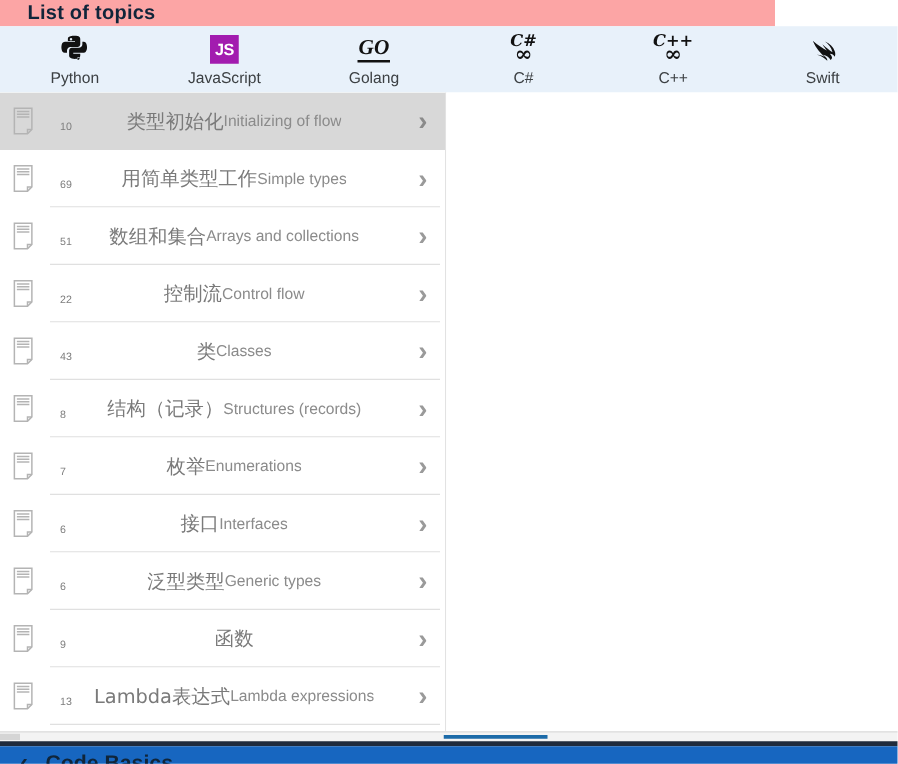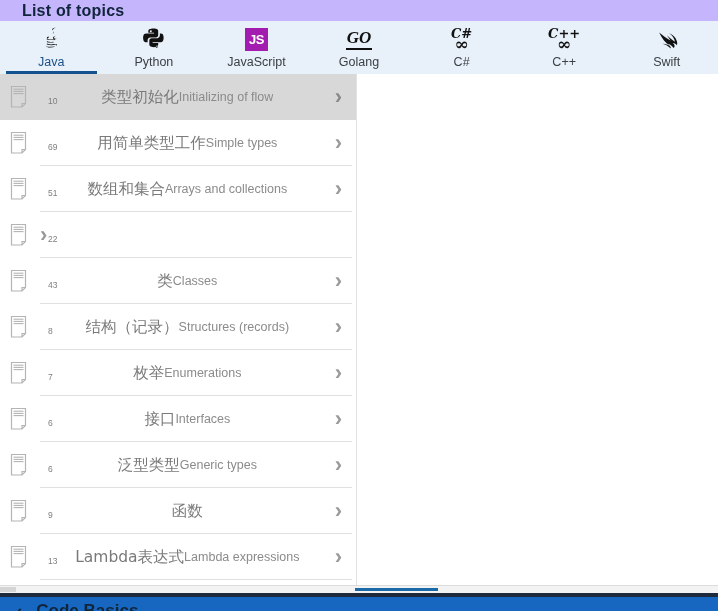--- a/index.html
+++ b/index.html
@@ -12,22 +12,22 @@
     height: 611px;
     overflow: hidden;
     font-family: "Liberation Sans", "DejaVu Sans", sans-serif;
     position: relative;
   }
 
   
   .titlebar {
     position: absolute;
     left: 0; top: 0;
-    width: 718px; height: 21px;
-    background: #c4b5fd;
+    width: 620px; height: 21px;
+    background: #fca5a5;
     display: flex;
     align-items: center;
   }
   .titlebar .title {
     color: #10253a;
     font-size: 16px;
     font-weight: bold;
     margin-left: 22px;
     letter-spacing: .2px;
     line-height: 21px;
@@ -267,35 +267,20 @@
 </style>
 </head>
 <body>
 
 <div class="titlebar">
   <div class="title">List of topics</div>
 </div>
 
 <div class="tabstrip">
 
-  <div class="tab active">
-    <div class="tabicon">
-      <svg width="24" height="24" viewBox="0 0 24 24">
-        <path d="M9 16.6c-2.3.5-1.2 1.2.2 1.4 2.5.3 5.6.2 7.6-.4-.5-.2-1.1-.4-1.6-.5-1.9.4-4.1.4-5.6.2-.6-.1-.8-.4-.6-.7z" fill="#111"></path>
-        <path d="M8.6 14.2c-1.6.4-.6 1 .4 1.2 1.9.3 4.5.3 6.1-.2-.4-.2-.8-.4-1.2-.5-1.5.3-3.2.3-4.4.1-.6-.1-.9-.4-.9-.6z" fill="#111"></path>
-        <path d="M13.9 3.2c1.6 1.8-.4 3.5-.4 3.5s2-1 1.1-2.3c-.8-1.2-1.5-1.8 1.9-3.8 0 0-5.3 1.3-2.6 2.6z" fill="#111"></path>
-        <path d="M16.8 8.7s-4.2 1-2.2 3.4c.6.7.2 1.3.2 1.3s1.6-.8.9-1.9c-.7-1-1.2-1.5 1.1-2.8z" fill="#111"></path>
-        <path d="M7.5 19.4c-1.4.4.9.9 2.7 1 2.2.1 4.4-.1 5.9-.6-.6-.2-1.4-.4-1.4-.4-1.9.5-5.5.6-7.2.0z" fill="#111"></path>
-        <path d="M17 17.9c.5.4-.5 1-.5 1s1.9-.4 1.3-1.4c-.6-.9-2.5-.4-2.5-.4s1.2-.2 1.7.8z" fill="#111"></path>
-        <path d="M9.9 9.5s-3.6.9-1.3 2.2c1 .6 3.4.7 5.6.5 1.8-.2 3.5-.6 3.5-.6s-.6.3-1.1.6c-3.7 1-10.8.5-8.8-.5 1.7-.9 2.1-.8 2.1-2.2z" fill="#111"></path>
-      </svg>
-    </div>
-    <div class="tablabel">Java</div>
-    <div class="underline"></div>
-  </div>
 
   <div class="tab">
     <div class="tabicon">
       <svg width="24" height="24" viewBox="0 0 24 24">
         <path d="M11.9 1.6c-1.3 0-2.5.1-3.5.3-1.8.3-2.1 1-2.1 2.2v1.6h5.7v.7H4.1c-1.3 0-2.4.8-2.7 2.2-.4 1.7-.4 2.7 0 4.4.3 1.3 1 2.2 2.3 2.2h1.9v-1.9c0-1.5 1.3-2.8 2.8-2.8h5.6c1.2 0 2.2-1 2.2-2.2V4.1c0-1.2-1-2.1-2.2-2.3-.8-.1-1.6-.2-2.1-.2zM8.8 3.3c.6 0 1 .5 1 1s-.4 1-1 1-1-.5-1-1 .5-1 1-1z" fill="#111"></path>
         <path d="M17.9 6.4v1.9c0 1.6-1.4 2.9-2.8 2.9H9.5c-1.2 0-2.2 1-2.2 2.2v4.2c0 1.2 1 1.9 2.2 2.2 1.4.4 2.8.5 4.5 0 1.1-.3 2.2-1 2.2-2.2v-1.7h-5.6v-.7h8.4c1.3 0 1.8-.9 2.3-2.2.5-1.4.4-2.7 0-4.4-.3-1.3-1-2.2-2.3-2.2h-1.1zm-3.2 12.3c.6 0 1 .5 1 1s-.4 1-1 1-1-.4-1-1 .4-1 1-1z" fill="#111"></path>
       </svg>
     </div>
     <div class="tablabel">Python</div>
     <div class="underline"></div>
@@ -414,20 +399,24 @@
     <div class="docicon">
       <svg width="22" height="24" viewBox="0 0 22 24">
         <path d="M2.5 1.5h14v17l-3.5 3.5H2.5z" fill="none" stroke="#b4b4b4" stroke-width="1.2"></path>
         <path d="M16.5 18.5h-3.5v3.5" fill="none" stroke="#b4b4b4" stroke-width="1.2"></path>
         <line x1="4.5" y1="4.2" x2="14.5" y2="4.2" stroke="#b4b4b4" stroke-width="1.1"></line>
         <line x1="4.5" y1="6.4" x2="14.5" y2="6.4" stroke="#b4b4b4" stroke-width="1.1"></line>
         <line x1="4.5" y1="8.6" x2="14.5" y2="8.6" stroke="#b4b4b4" stroke-width="1.1"></line>
       </svg>
       <div class="docnum">22</div>
     </div>
+    <div class="rowtext">
+      <div class="rowtitle">控制流</div>
+      <div class="rowsub">Control flow</div>
+    </div>
     <div class="chev">›</div>
     <div class="sep"></div>
   </div>
 
   <div class="row">
     <div class="docicon">
       <svg width="22" height="24" viewBox="0 0 22 24">
         <path d="M2.5 1.5h14v17l-3.5 3.5H2.5z" fill="none" stroke="#b4b4b4" stroke-width="1.2"></path>
         <path d="M16.5 18.5h-3.5v3.5" fill="none" stroke="#b4b4b4" stroke-width="1.2"></path>
         <line x1="4.5" y1="4.2" x2="14.5" y2="4.2" stroke="#b4b4b4" stroke-width="1.1"></line>

